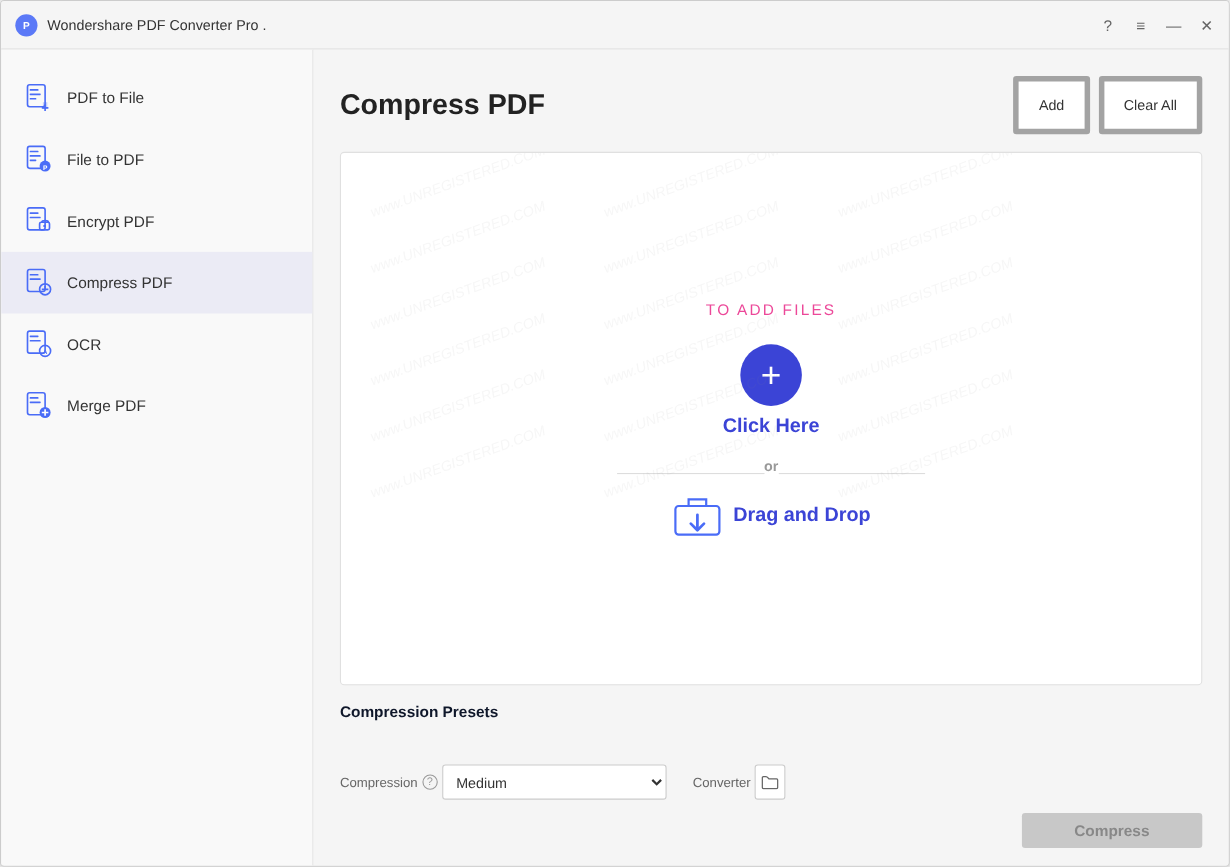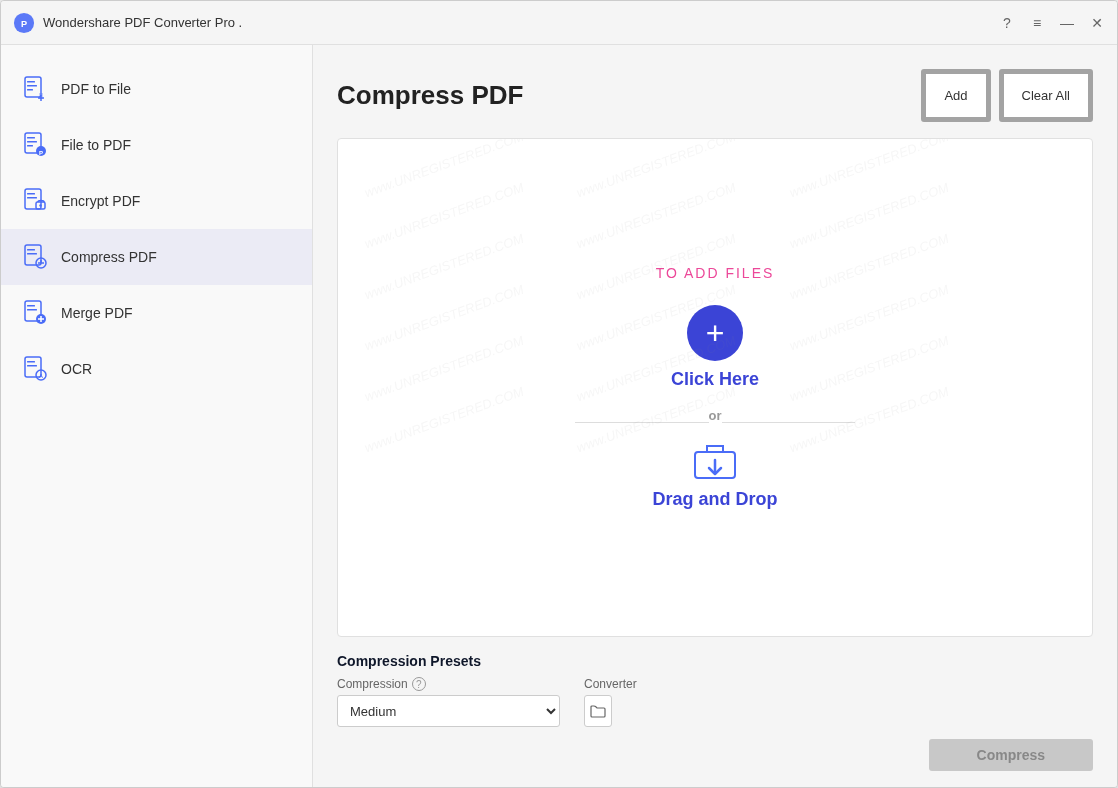--- a/index.html
+++ b/index.html
@@ -58,21 +58,21 @@
       font-size: 14px;
     }
     
     .main-layout {
       display: flex;
       flex: 1;
       overflow: hidden;
     }
     
     .sidebar {
-      width: 312px;
+      width: 284px;
       background: #f9f9f9;
       border-right: 1px solid #e0e0e0;
       padding: 16px 0;
       flex-shrink: 0;
     }
     .sidebar-item {
       display: flex;
       align-items: center;
       padding: 14px 20px;
       cursor: pointer;
@@ -200,21 +200,21 @@
       flex: 1;
       height: 1px;
       background: #ddd;
     }
     .divider-or {
       color: #999;
       font-size: 13px;
     }
     .drag-drop-section {
       display: flex;
-      flex-direction: column;
+      flex-direction: row;
       align-items: center;
       gap: 8px;
       cursor: pointer;
     }
     .drag-icon {
       width: 48px;
       height: 40px;
       display: flex;
       align-items: center;
       justify-content: center;
@@ -236,22 +236,23 @@
       margin-bottom: 8px;
     }
     .presets-row {
       display: flex;
       gap: 24px;
       align-items: flex-end;
       margin-bottom: 12px;
     }
     .preset-field {
       display: flex;
-      flex-direction: column;
+      flex-direction: row;
       gap: 4px;
+      margin-top: 32px;
     }
     .field-label {
       font-size: 12px;
       color: #666;
       display: flex;
       align-items: center;
       gap: 4px;
     }
     .help-icon {
       width: 14px;
@@ -259,21 +260,21 @@
       border-radius: 50%;
       border: 1px solid #999;
       display: inline-flex;
       align-items: center;
       justify-content: center;
       font-size: 10px;
       color: #999;
       cursor: pointer;
     }
     .compression-select {
-      width: 223px;
+      width: 204px;
       height: 32px;
       border: 1px solid #ccc;
       border-radius: 3px;
       background: #fff;
       font-size: 13px;
       color: #333;
       padding: 0 8px;
       cursor: pointer;
       appearance: auto;
     }
@@ -384,34 +385,34 @@
           <path d="M17 20 L23 20" stroke="#4a6cf7" stroke-width="1.5"></path>
           <path d="M20 17 L20 20" stroke="#4a6cf7" stroke-width="1.5"></path>
         </svg>
         <span>Compress PDF</span>
       </div>
       <div class="sidebar-item">
         <svg class="sidebar-icon" viewBox="0 0 28 28">
           <rect x="4" y="2" width="16" height="20" rx="2" fill="none" stroke="#4a6cf7" stroke-width="1.5"></rect>
           <rect x="6" y="6" width="8" height="1.5" rx="0.5" fill="#4a6cf7"></rect>
           <rect x="6" y="10" width="10" height="1.5" rx="0.5" fill="#4a6cf7"></rect>
-          <circle cx="20" cy="20" r="5" fill="#4a6cf7"></circle>
-          <path d="M17 20 L23 20 M20 17 L20 23" stroke="white" stroke-width="1.5"></path>
+          <circle cx="20" cy="20" r="5" fill="none" stroke="#4a6cf7" stroke-width="1.5"></circle>
+          <text x="20" y="23" text-anchor="middle" fill="#4a6cf7" font-size="5.5" font-weight="bold">A</text>
         </svg>
-        <span>Merge PDF</span>
+        <span>OCR</span>
       </div>
       <div class="sidebar-item">
         <svg class="sidebar-icon" viewBox="0 0 28 28">
           <rect x="4" y="2" width="16" height="20" rx="2" fill="none" stroke="#4a6cf7" stroke-width="1.5"></rect>
           <rect x="6" y="6" width="8" height="1.5" rx="0.5" fill="#4a6cf7"></rect>
           <rect x="6" y="10" width="10" height="1.5" rx="0.5" fill="#4a6cf7"></rect>
-          <circle cx="20" cy="20" r="5" fill="none" stroke="#4a6cf7" stroke-width="1.5"></circle>
-          <text x="20" y="23" text-anchor="middle" fill="#4a6cf7" font-size="5.5" font-weight="bold">A</text>
+          <circle cx="20" cy="20" r="5" fill="#4a6cf7"></circle>
+          <path d="M17 20 L23 20 M20 17 L20 23" stroke="white" stroke-width="1.5"></path>
         </svg>
-        <span>OCR</span>
+        <span>Merge PDF</span>
       </div>
     </div>
 
     <div class="content-area">
 
       <div class="content-header">
         <h1 class="page-title">Compress PDF</h1>
         <div class="header-buttons">
           <button class="btn">Add</button>
           <button class="btn">Clear All</button>

